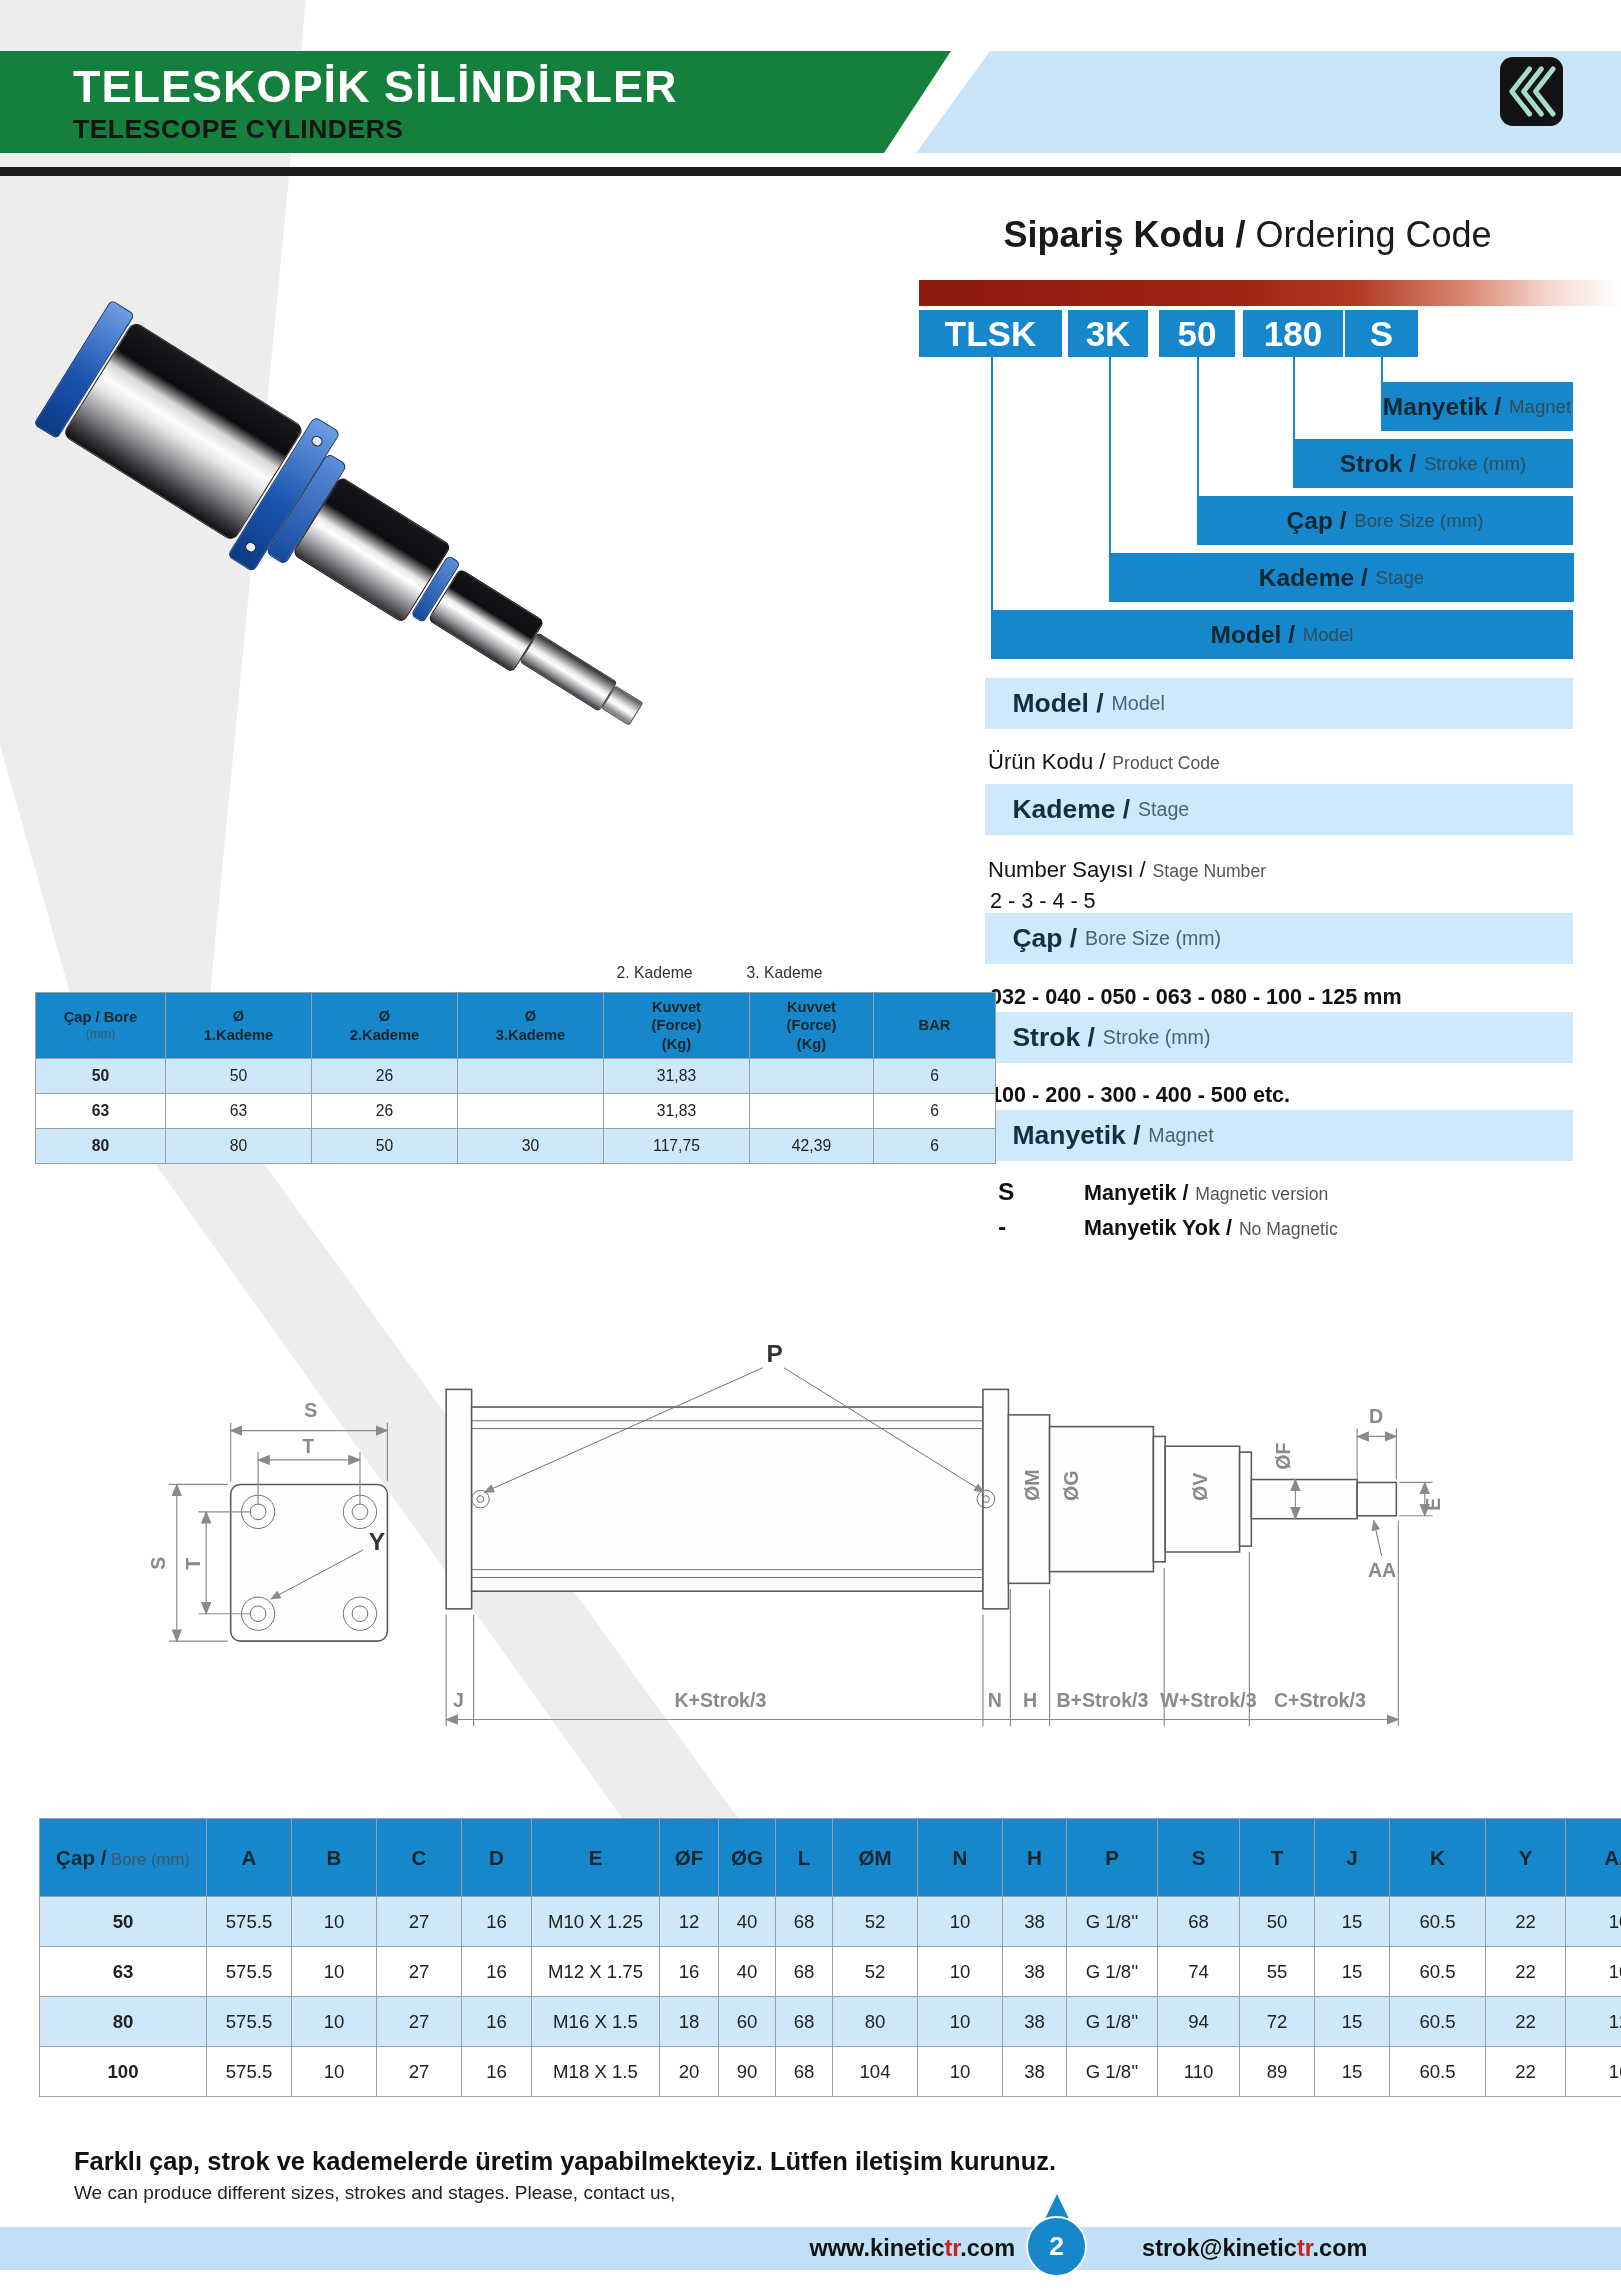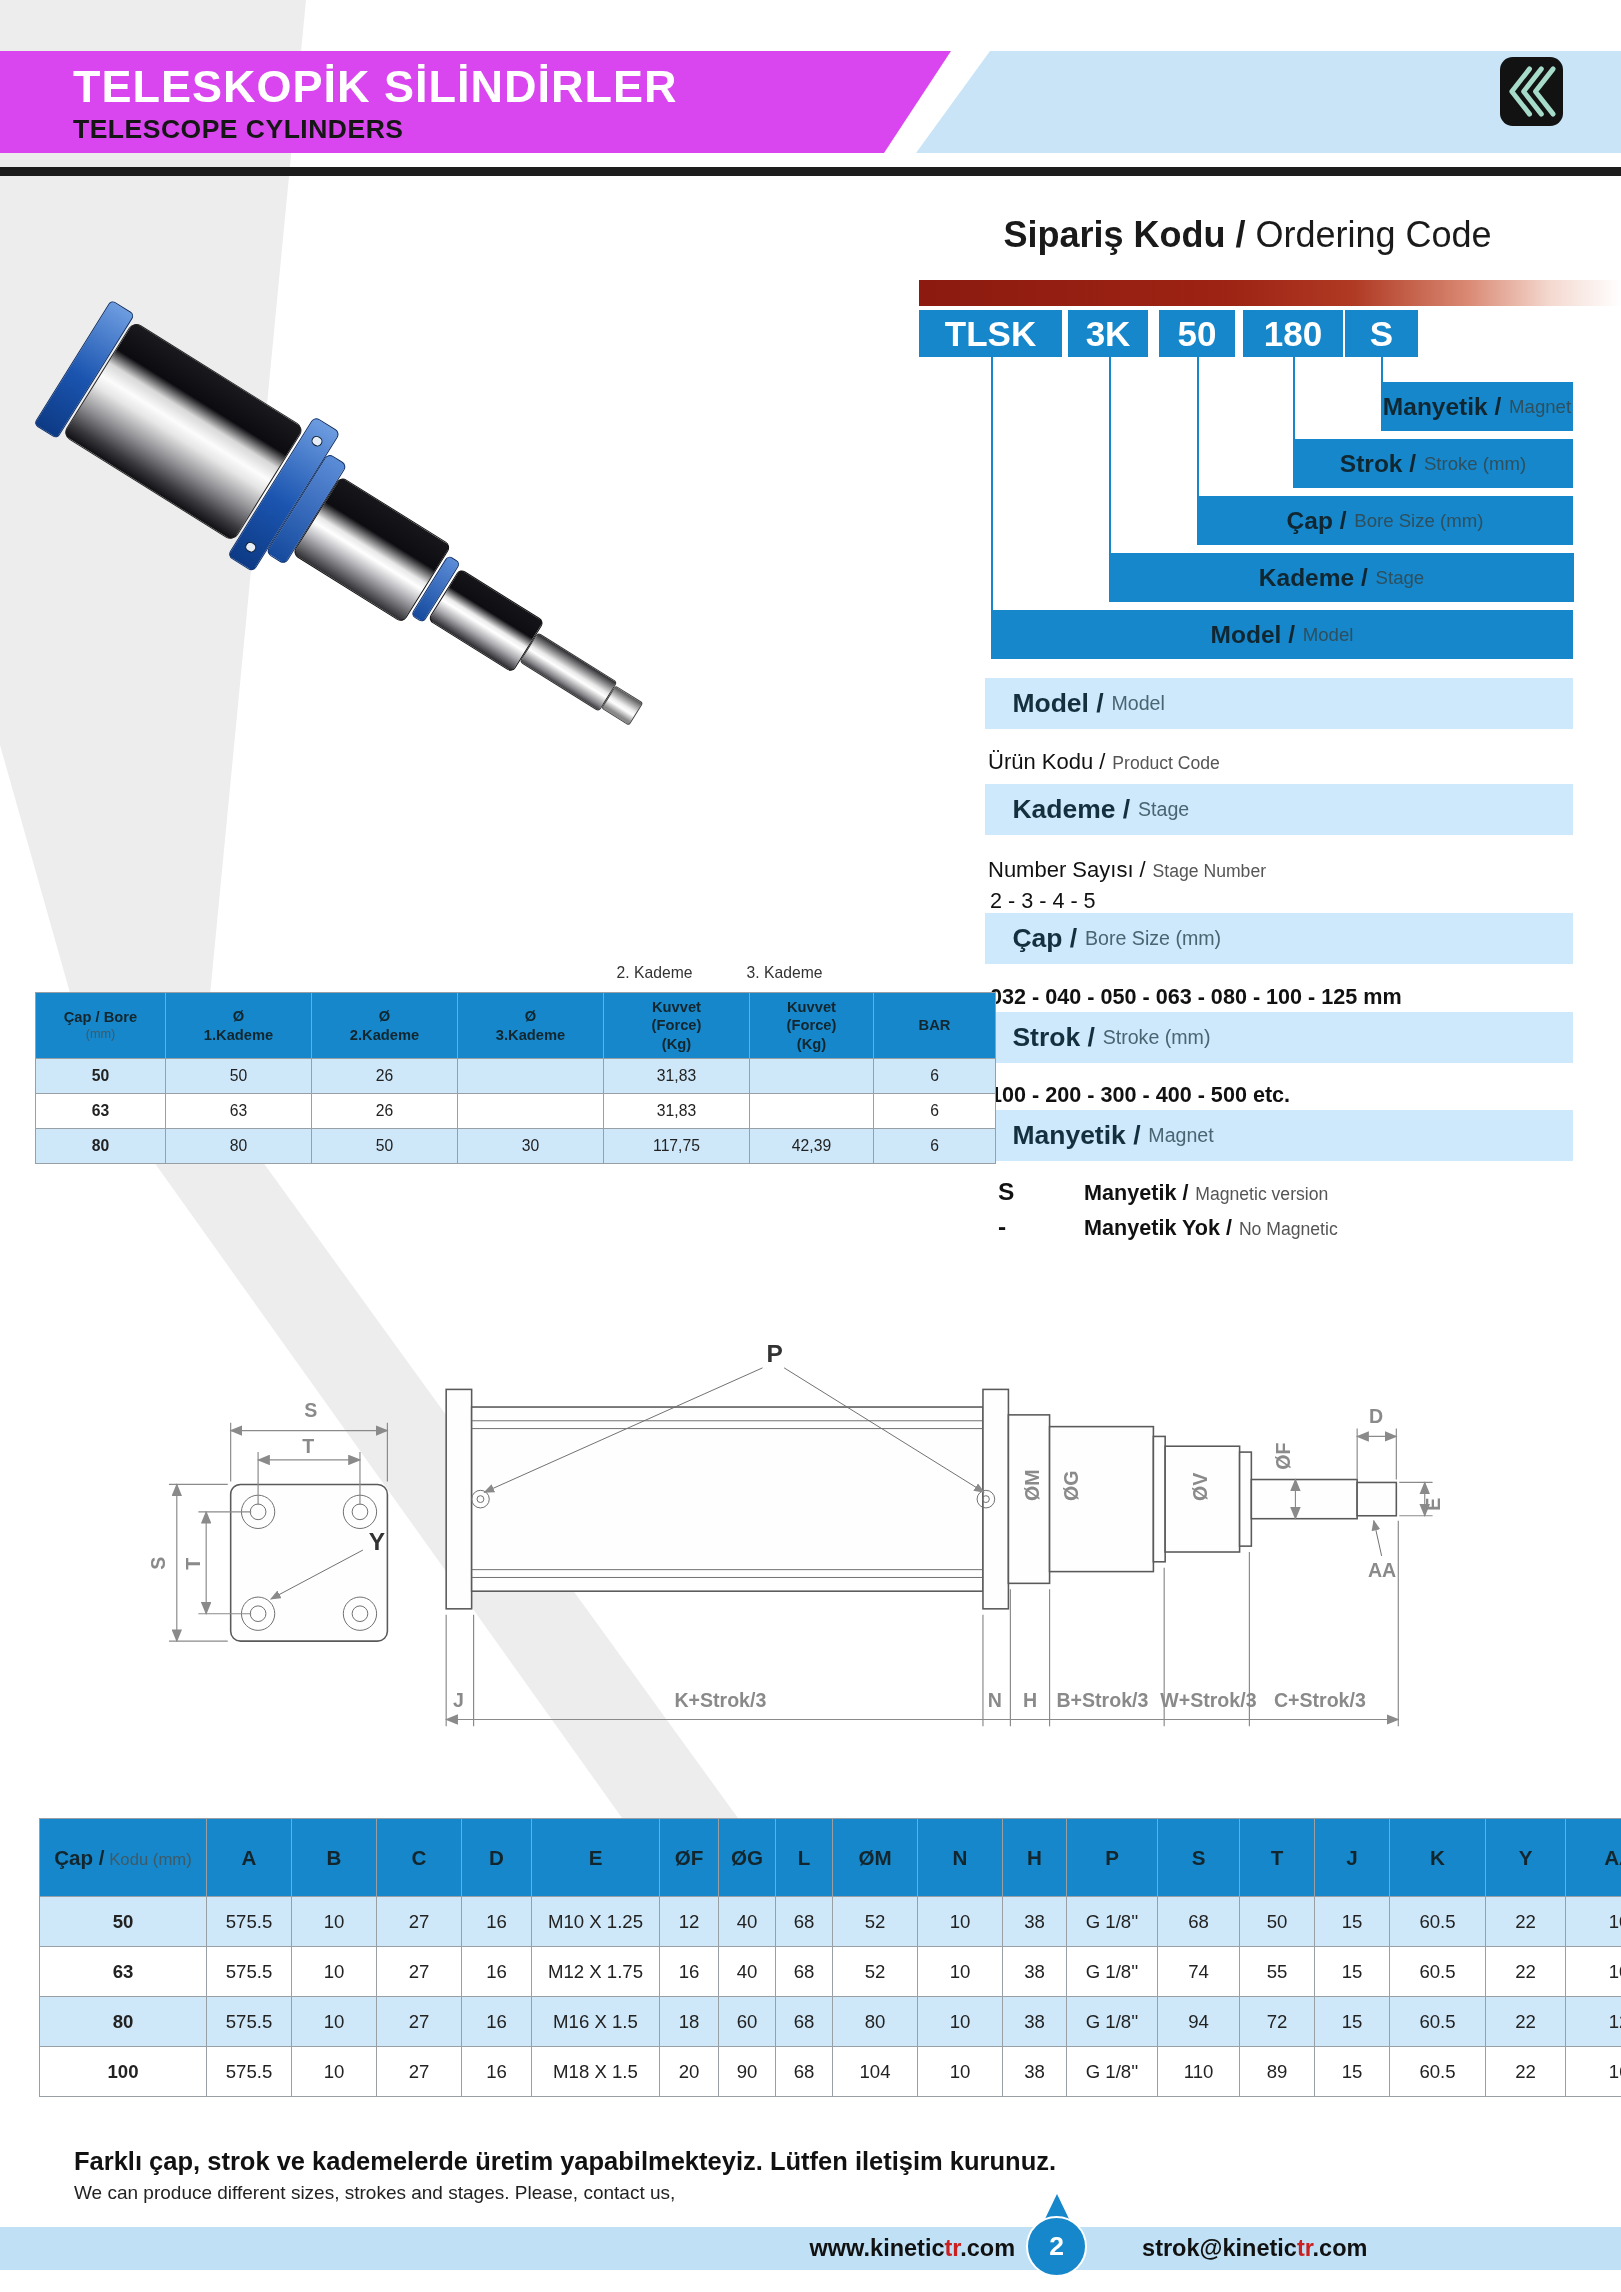--- a/index.html
+++ b/index.html
@@ -4,21 +4,21 @@
 <style>
   html,body{margin:0;padding:0;background:#fff;font-family:"Liberation Sans",sans-serif;}
   #page{position:relative;width:1621px;height:2293px;background:#fff;overflow:hidden;margin:0 auto;}
 
   
   .decor{position:absolute;inset:0;background:#ededed;}
   #decor-left{clip-path:polygon(0 0,306px 0,202px 1078px,94px 1078px,0 745px);}
   #decor-stripe{clip-path:polygon(94px 1078px,202px 1078px,743px 1825px,627px 1825px);}
 
   
-  #banner{position:absolute;left:0;top:51px;width:951px;height:102px;background:#d946ef;
+  #banner{position:absolute;left:0;top:51px;width:951px;height:102px;background:#15803d;
           clip-path:polygon(0 0,100% 0,calc(100% - 67px) 100%,0 100%);padding:0;}
   #banner .inner{padding:11.8px 0 0 73px;}
   #banner h1{margin:0;font-size:45px;font-weight:800;letter-spacing:1px;color:#fff;line-height:1.05;}
   #banner h2{margin:3.9px 0 0 0;font-size:26.5px;font-weight:800;color:#161616;letter-spacing:0.5px;}
   #banner-right{position:absolute;left:916px;top:51px;width:705px;height:102px;background:#c9e4f7;
           clip-path:polygon(74px 0,100% 0,100% 100%,0 100%);}
   #logo{position:absolute;left:1500px;top:57px;}
   #black-bar{position:absolute;left:0;top:167px;width:100%;height:8.8px;background:#1c1c1c;}
 
   
@@ -396,21 +396,21 @@
       <text x="1018" y="402">B+Strok/3</text>
       <text x="1124" y="402">W+Strok/3</text>
       <text x="1240" y="402">C+Strok/3</text>
     </g>
   </svg>
 
   <div id="dim-table" class="datatable">
       <table>
         <thead>
           <tr>
-            <th><span class="h-tr">Çap /</span><span class="h-en"> Kodu (mm)</span></th>
+            <th><span class="h-tr">Çap /</span><span class="h-en"> Bore (mm)</span></th>
             <th>A</th>
             <th>B</th>
             <th>C</th>
             <th>D</th>
             <th>E</th>
             <th>ØF</th>
             <th>ØG</th>
             <th>L</th>
             <th>ØM</th>
             <th>N</th>

